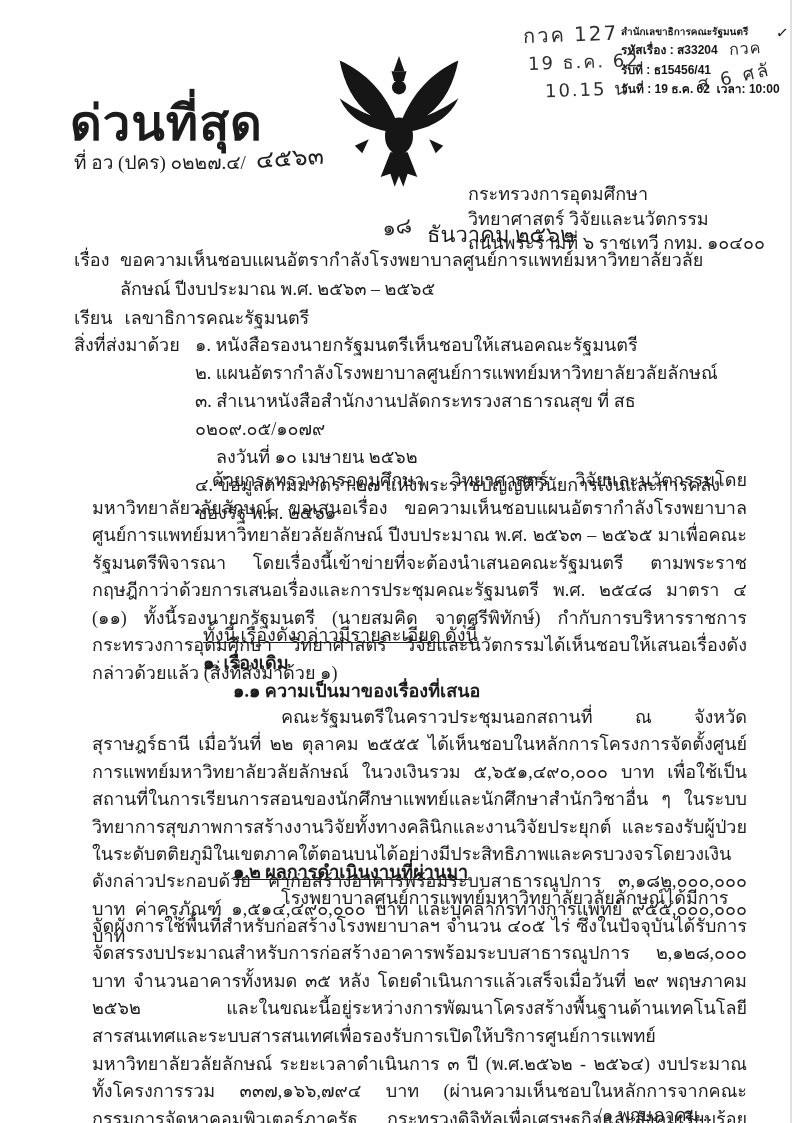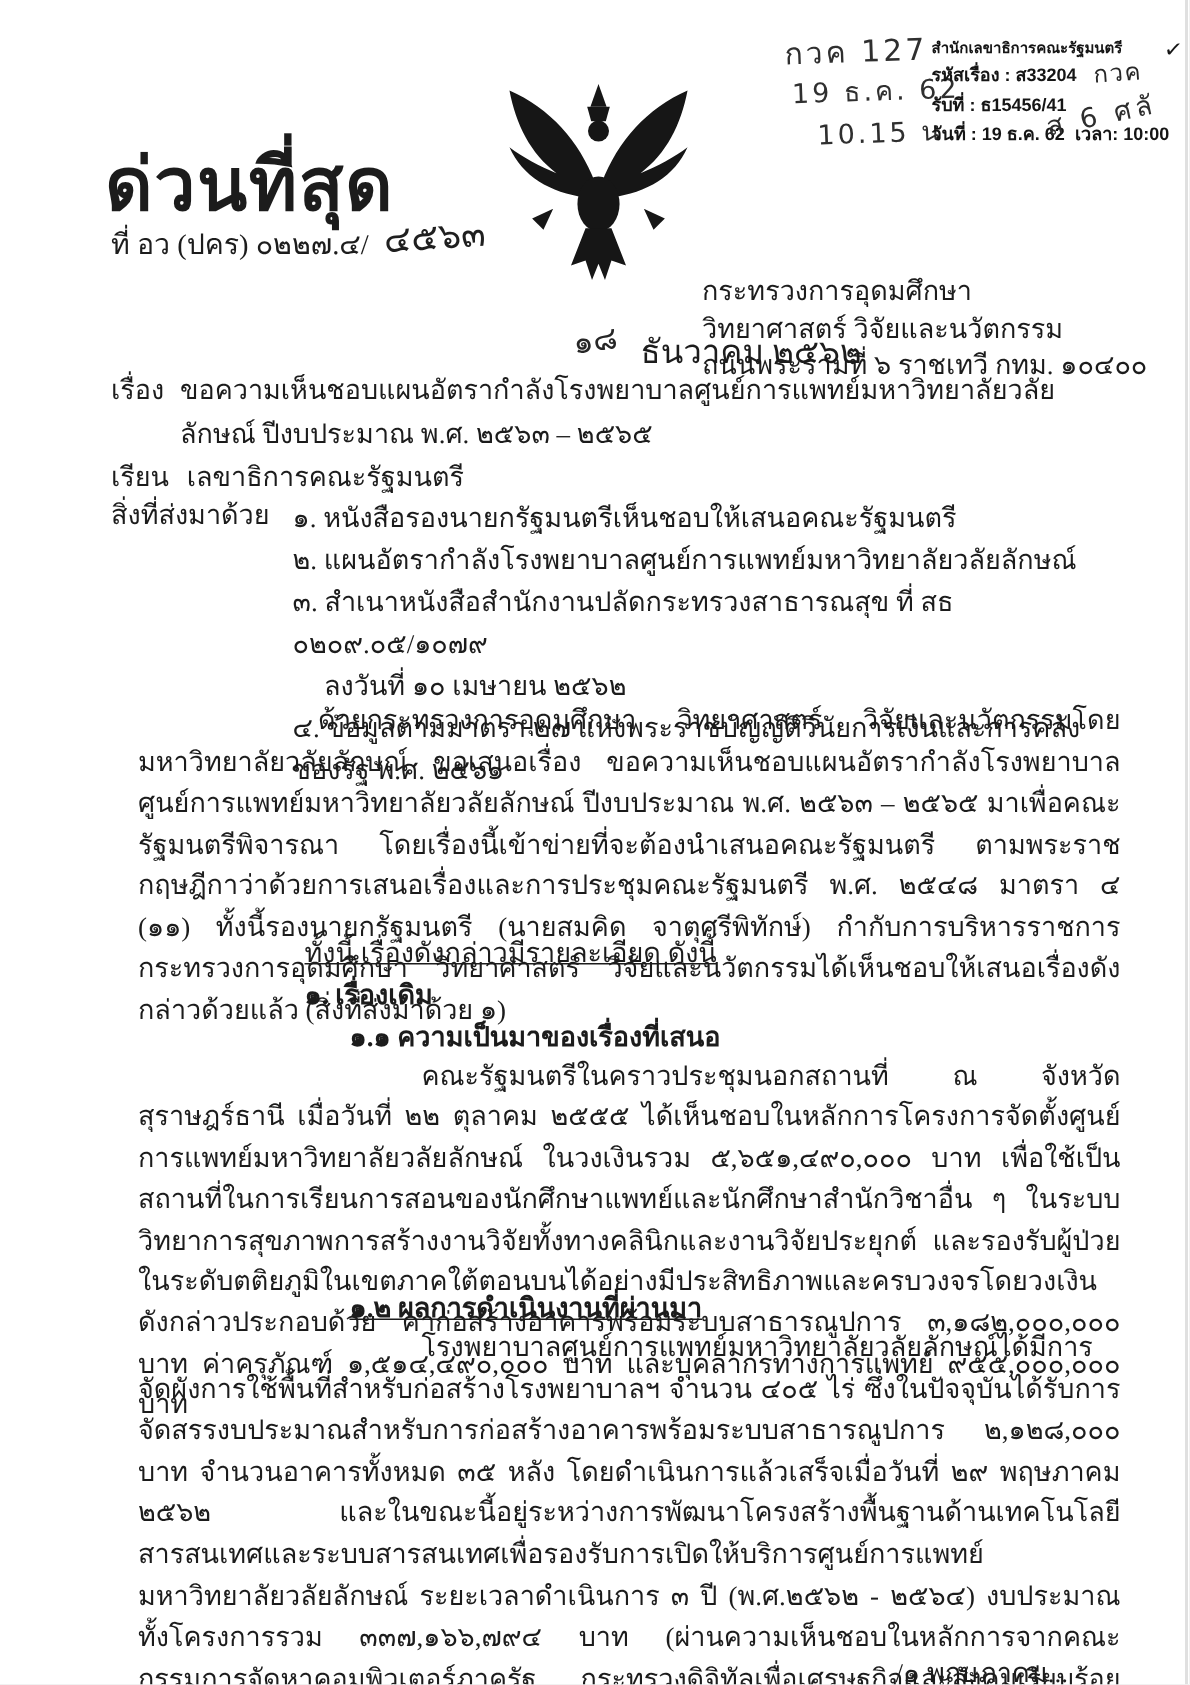--- a/index.html
+++ b/index.html
@@ -41,21 +41,21 @@
     transform:rotate(-8deg);color:#262626;}
   .date-text{left:427px;top:217px;font-size:22px;}
   
   .subject{left:74px;top:246px;width:658px;display:flex;line-height:28.5px;justify-content:center;}
   .subject .lbl{width:46px;flex:none;}
   .subject .txt{flex:1;}
   .recipient{left:74px;top:303px;white-space:nowrap;}
   .recipient .lbl{display:inline-block;width:46px;}
   
   .attach{left:74px;top:331px;width:660px;display:flex;line-height:28px;}
-  .attach .lbl{width:121px;flex:none;font-family:Liberation Mono, monospace;}
+  .attach .lbl{width:121px;flex:none;}
   .attach .items{flex:1;}
   .attach .cont{padding-left:21px;}
   
   .para{left:92px;width:655px;text-align:justify;line-height:27.5px;}
   .p1{top:467px;text-indent:120px;}
   .detail-line{left:203px;top:620px;text-decoration:underline;}
   .h1{left:203px;top:648px;font-weight:bold;}
   .h11{left:233px;top:676px;font-weight:bold;}
   .p11{top:704px;text-indent:189px;line-height:27.4px;}
   .h12{left:233px;top:857px;font-weight:bold;text-decoration:underline;}

